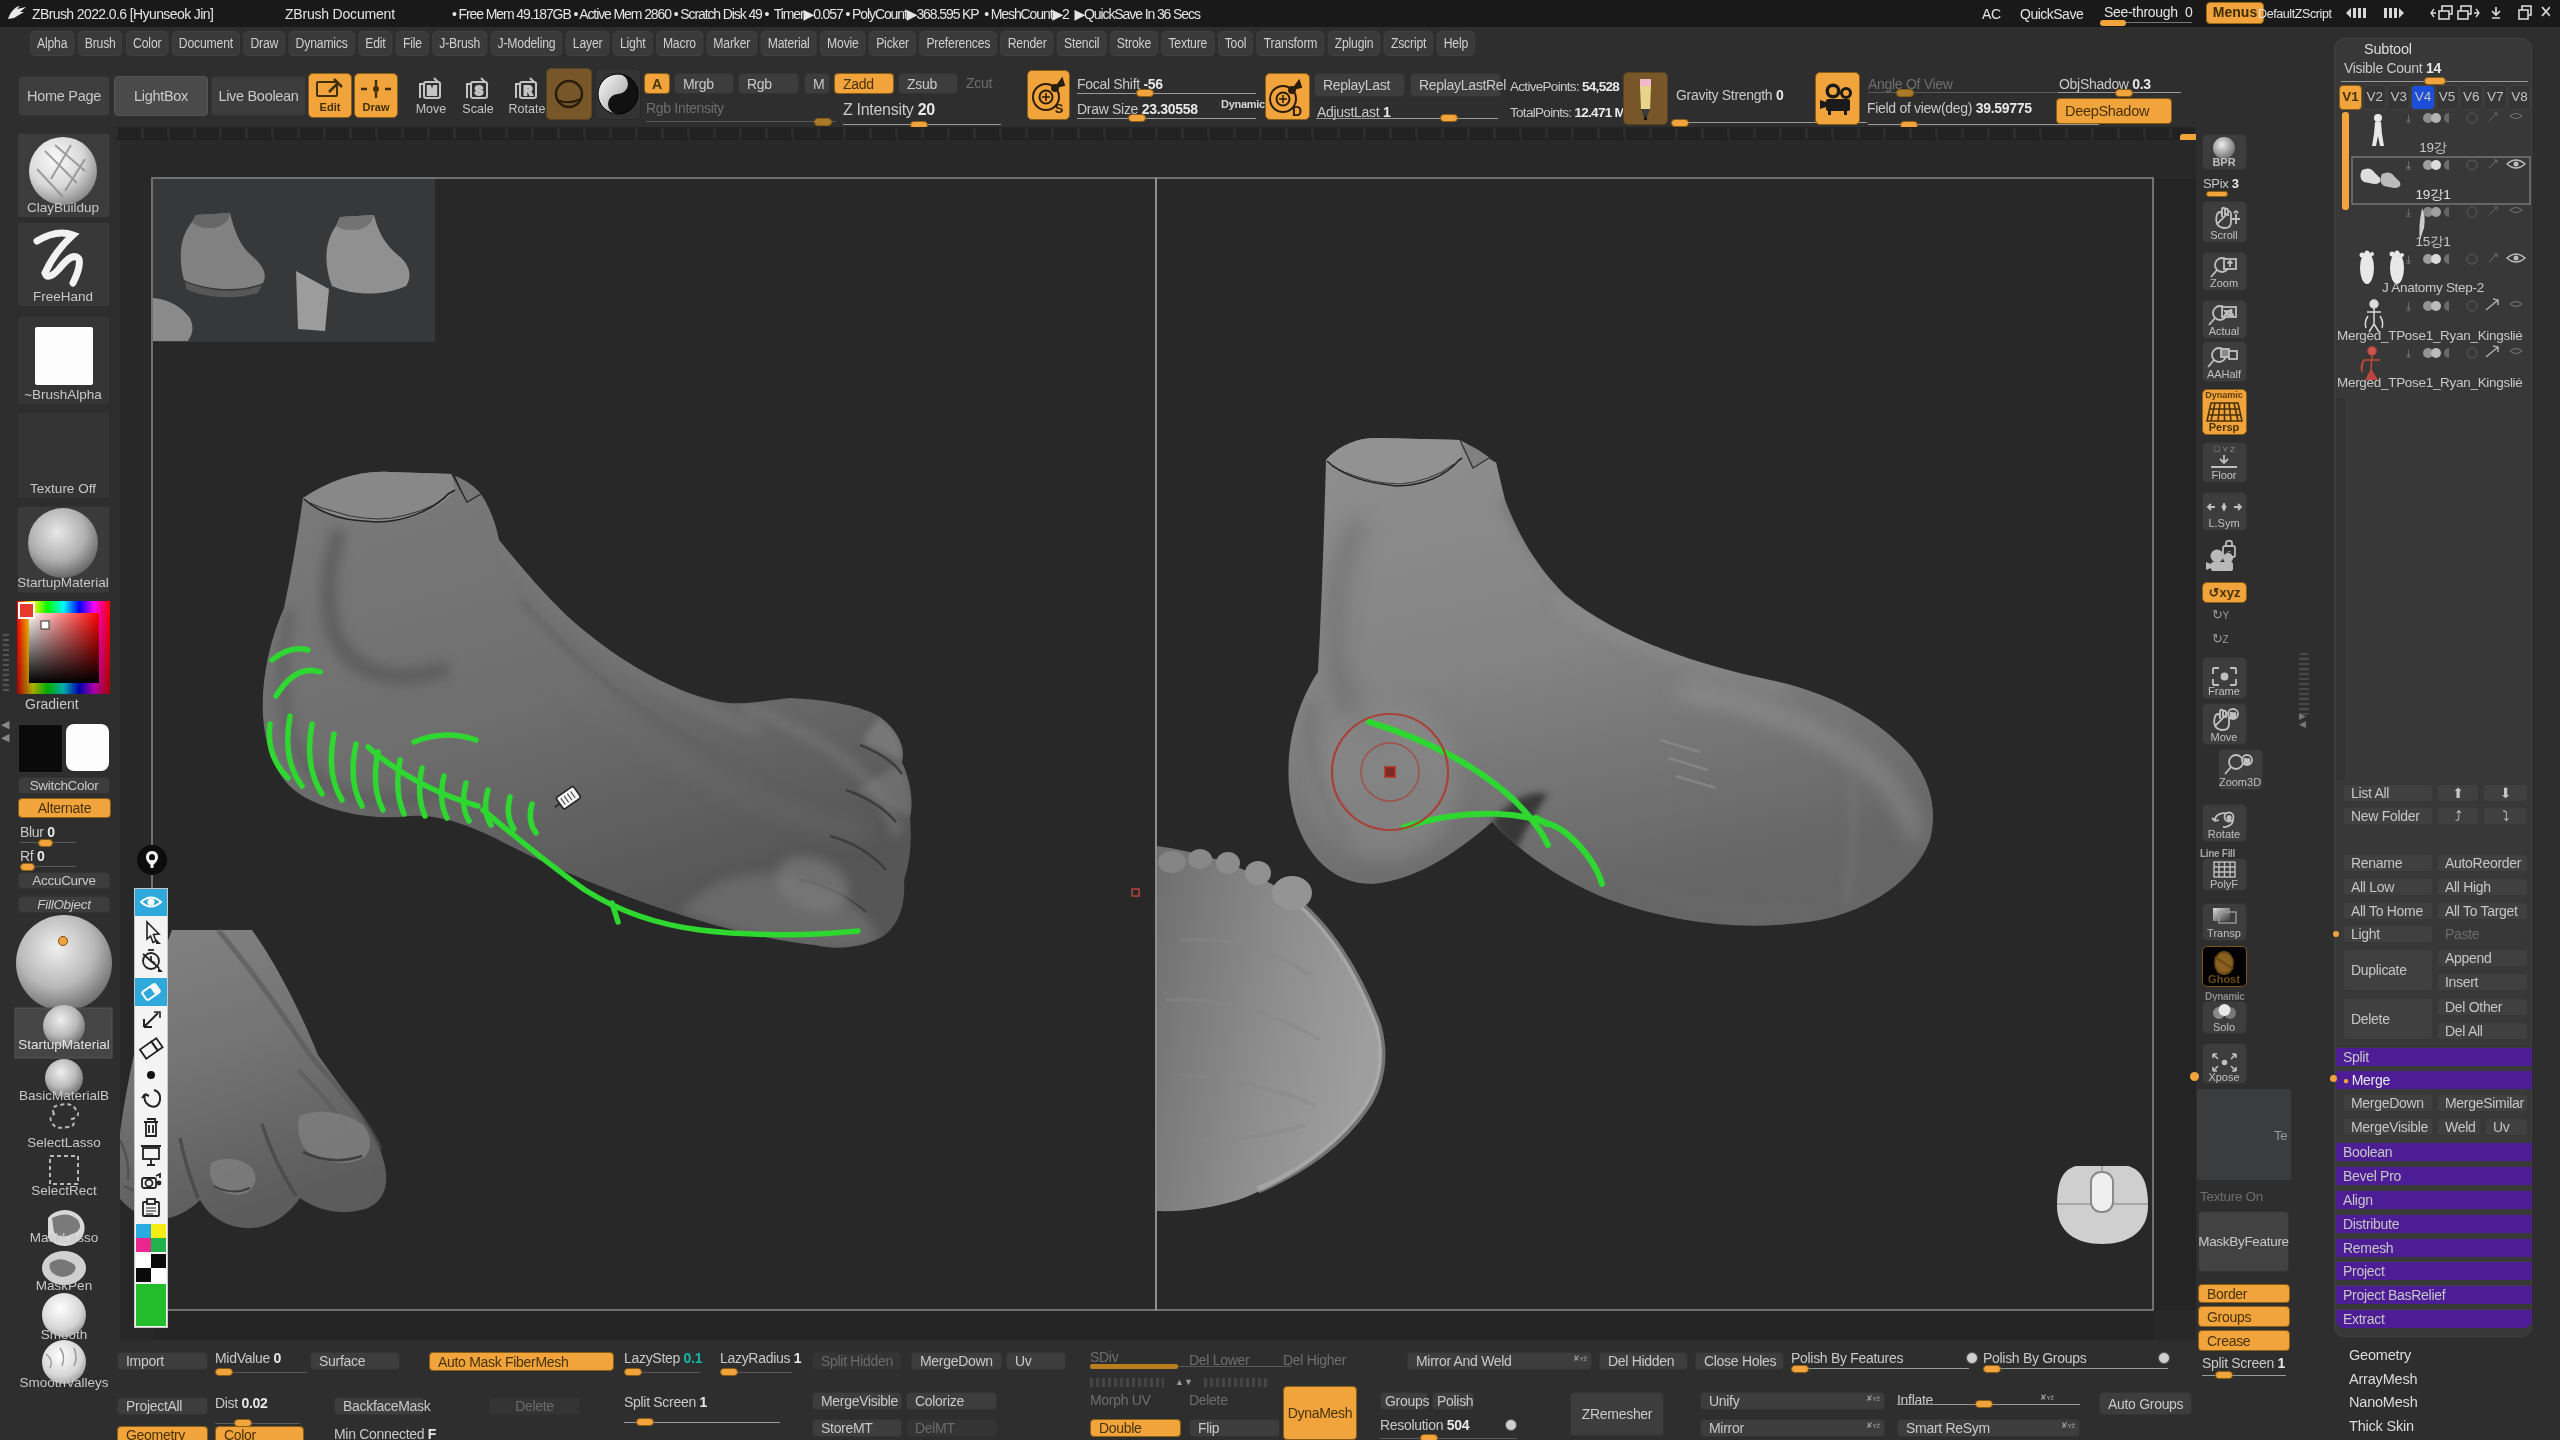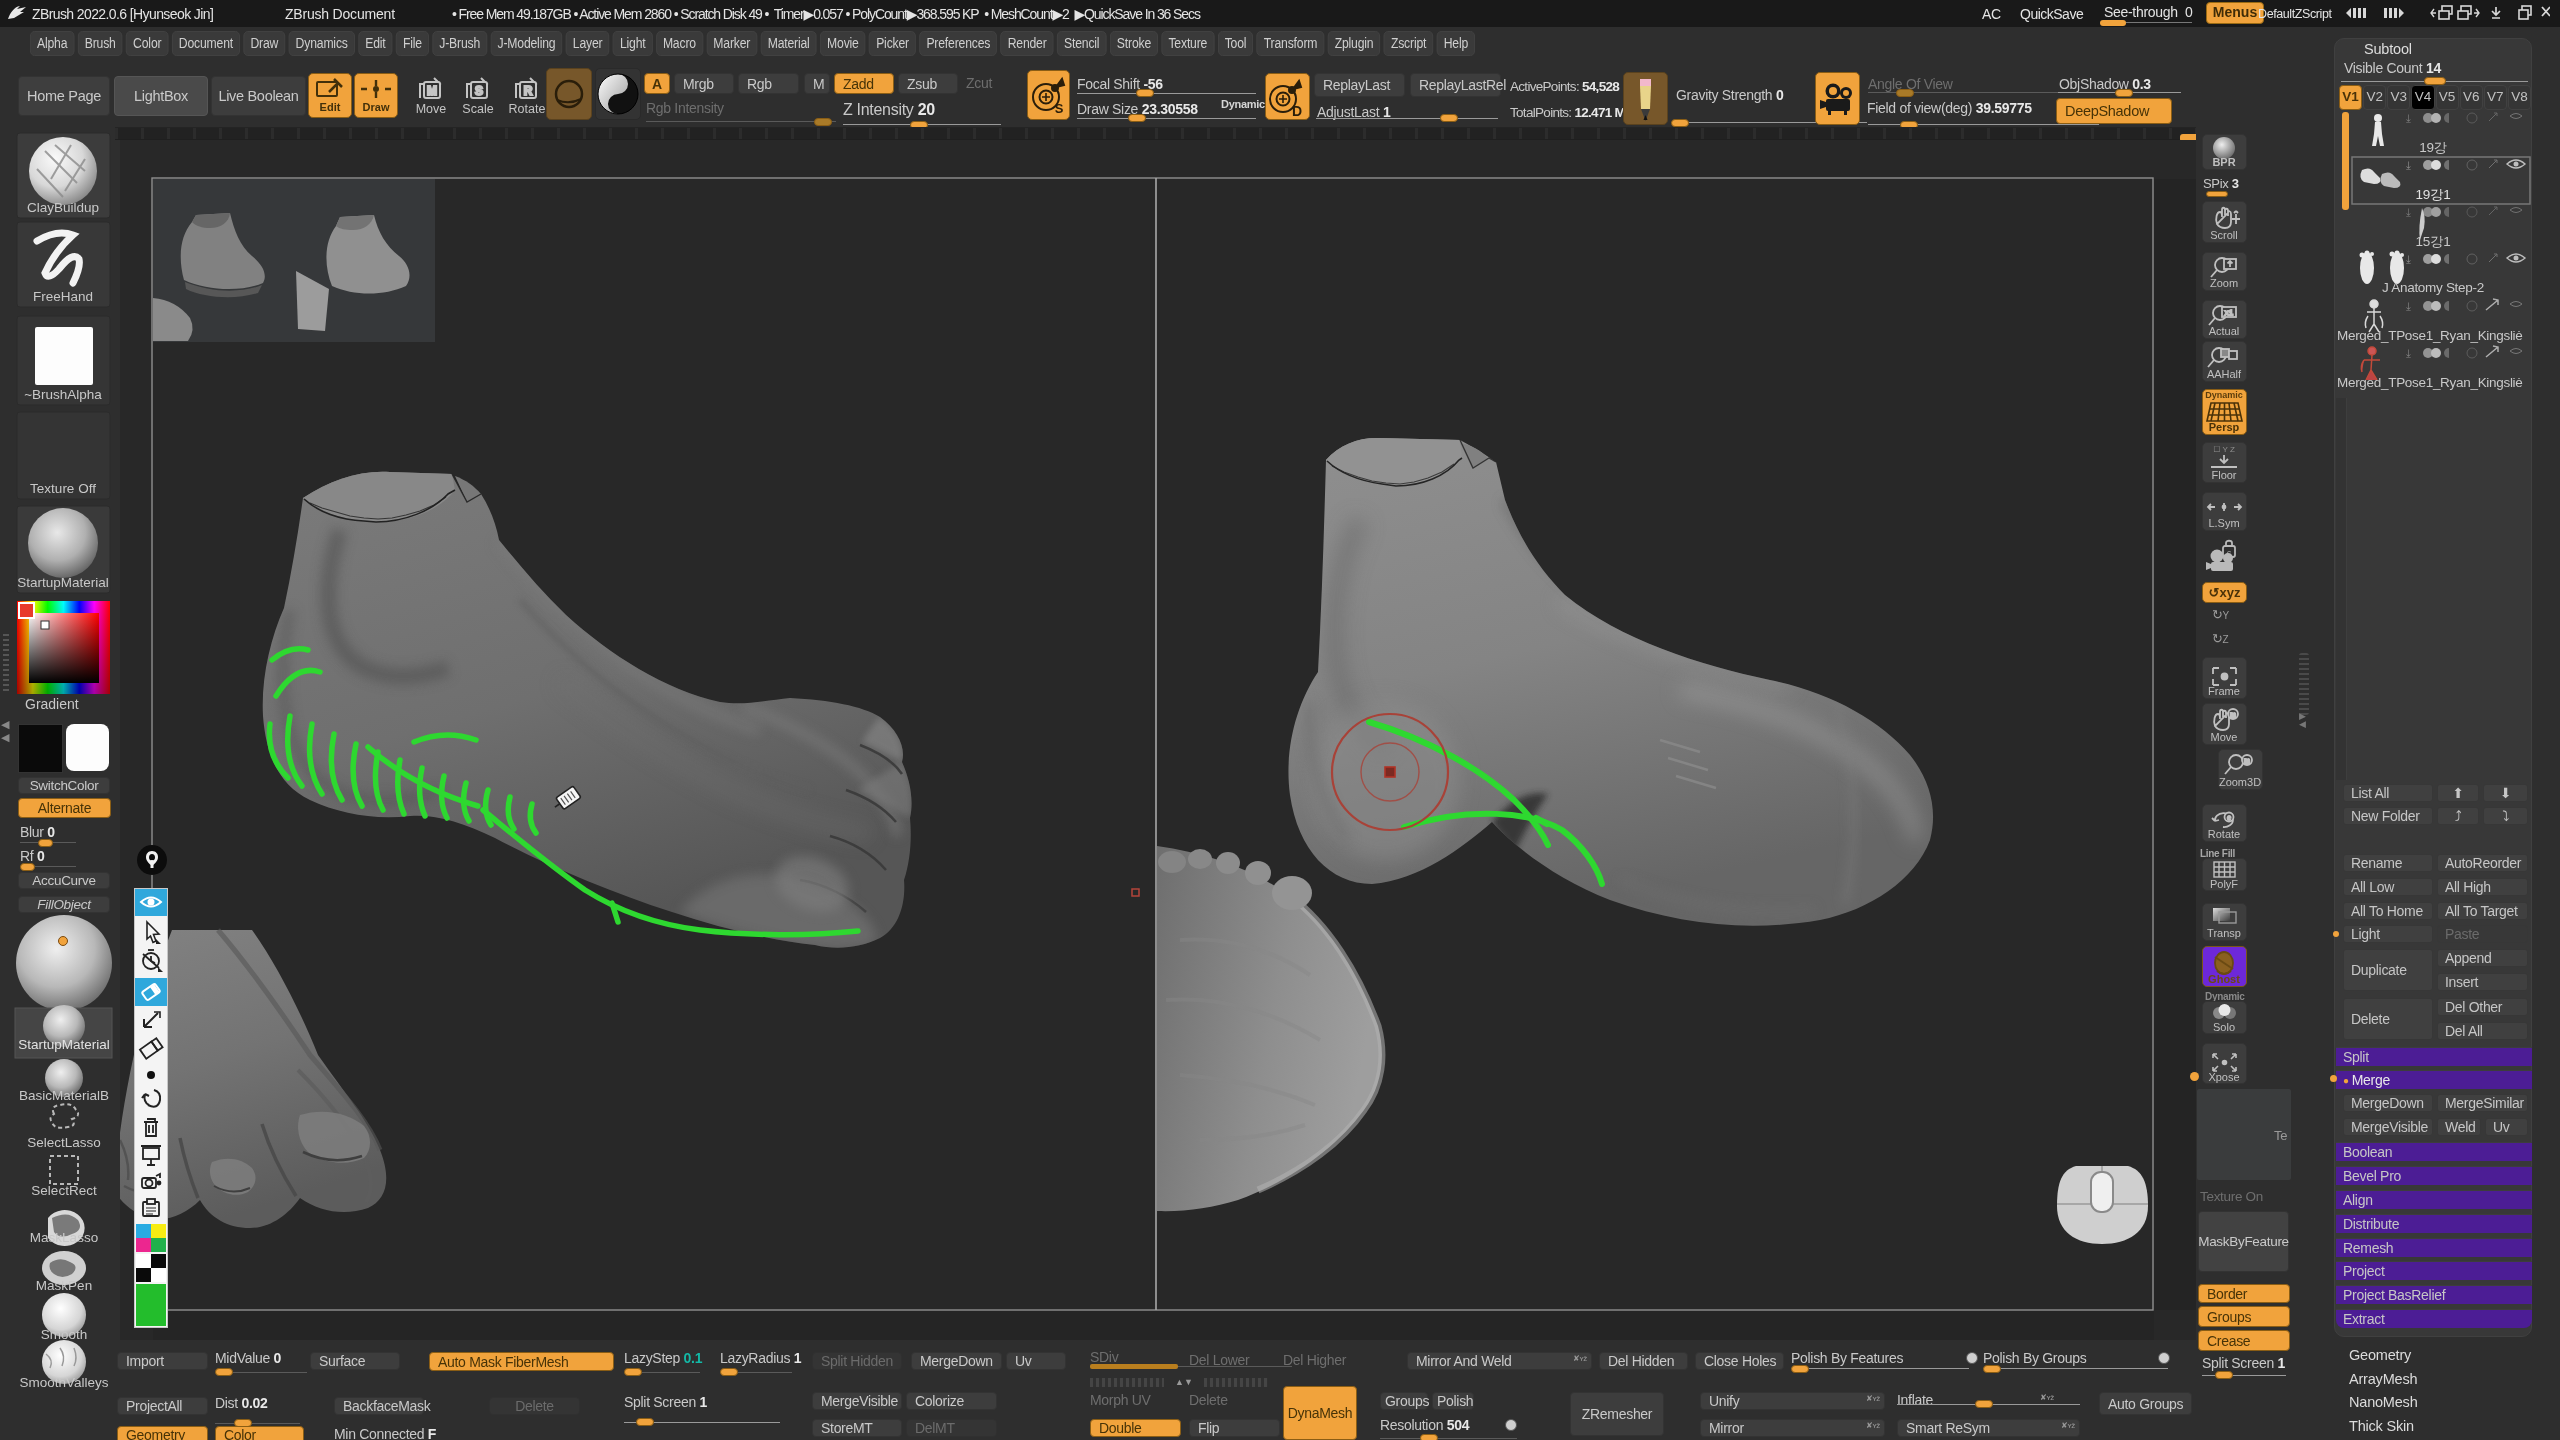--- a/index.html
+++ b/index.html
@@ -731,21 +731,21 @@
         <defs>
           <linearGradient id="trg" x1="0" y1="0" x2="1" y2="1">
             <stop offset="0" stop-color="#ddd"></stop>
             <stop offset="1" stop-color="#3d3d3d"></stop>
           </linearGradient>
         </defs>
         <rect x="10" y="4" width="17" height="13" fill="url(#trg)"></rect>
         <rect x="16" y="8" width="17" height="11" fill="none" stroke="#999" stroke-width="1.4"></rect>
         <text x="21" y="33" font-size="11" fill="#c0c0c0" text-anchor="middle" font-family="Liberation Sans">Transp</text>
       </svg></div>
-<div class="rsq" style="top:946px;height:41px;background:#6d28d9;border-color:#7a5518;"><svg width="43" height="39" viewBox="0 0 43 39">
+<div class="rsq" style="top:946px;height:41px;background:#000000;border-color:#7a5518;"><svg width="43" height="39" viewBox="0 0 43 39">
         <g stroke="#6b4a12" fill="none" stroke-width="1.8">
           <ellipse cx="21" cy="16" rx="9" ry="11" fill="#8a6020"></ellipse>
           <path d="M14 24 Q21 30 28 24"></path>
           <path d="M12 10 L30 22" stroke-width="2"></path>
         </g>
         <text x="21" y="36" font-size="11" fill="#6b4a12" text-anchor="middle" font-weight="bold" font-family="Liberation Sans">Ghost</text>
       </svg></div>
 <div class="lab" style="left:2205px;top:991px;font-size:10px;font-weight:bold;color:#8a8a8a;">Dynamic</div>
 <div class="rsq" style="top:1001px;height:33px;"><svg width="43" height="31" viewBox="0 0 43 31">
         <circle cx="16" cy="11" r="6" fill="#888"></circle>
@@ -846,21 +846,21 @@
 
 <div class="abs" style="left:2334px;top:38px;width:198px;height:1299px;background:#383838;border-radius:10px;border:1px solid #404040;box-sizing:border-box;"></div>
 <div class="lab" style="left:2364px;top:41px;font-size:14.5px;letter-spacing:-0.2px;color:#dedede;">Subtool</div>
 <div class="lab" style="left:2344px;top:60px;font-size:14px;">Visible Count <b style="color:#e8e8e8">14</b></div>
 <div class="sline" style="left:2341px;top:81px;width:187px;"></div>
 <div class="hdl" style="left:2424px;top:77px;width:22px;"></div>
 <div class="abs" style="left:2339px;top:85px;width:192px;height:25px;display:flex;gap:1px;">
 <div style="flex:1;background:#f1a33c;border:1px solid #8a5d14;border-radius:4px;color:#4a3208;font-weight:bold;font-size:13.5px;text-align:center;line-height:22px;">V1</div>
 <div style="flex:1;background:#353535;border:1px solid #414141;border-radius:4px;font-size:13.5px;text-align:center;line-height:22px;color:#c2c2c2;">V2</div>
 <div style="flex:1;background:#353535;border:1px solid #414141;border-radius:4px;font-size:13.5px;text-align:center;line-height:22px;color:#c2c2c2;">V3</div>
-<div style="flex:1;background:#000000;border:1px solid #414141;border-radius:4px;font-size:13.5px;text-align:center;line-height:22px;color:#c2c2c2;">V4</div>
+<div style="flex:1;background:#1d4ed8;border:1px solid #414141;border-radius:4px;font-size:13.5px;text-align:center;line-height:22px;color:#c2c2c2;">V4</div>
 <div style="flex:1;background:#353535;border:1px solid #414141;border-radius:4px;font-size:13.5px;text-align:center;line-height:22px;color:#c2c2c2;">V5</div>
 <div style="flex:1;background:#353535;border:1px solid #414141;border-radius:4px;font-size:13.5px;text-align:center;line-height:22px;color:#c2c2c2;">V6</div>
 <div style="flex:1;background:#353535;border:1px solid #414141;border-radius:4px;font-size:13.5px;text-align:center;line-height:22px;color:#c2c2c2;">V7</div>
 <div style="flex:1;background:#353535;border:1px solid #414141;border-radius:4px;font-size:13.5px;text-align:center;line-height:22px;color:#c2c2c2;">V8</div>
 </div>
 <div class="abs" style="left:2342px;top:112px;width:7px;height:98px;background:#f1a33c;border-radius:3px;"></div>
 <svg class="abs" style="left:2334px;top:108px;" width="198" height="290" viewBox="0 0 198 290">
 <g fill="#9a9a9a" font-family="Liberation Sans" font-size="11">
 
 <g opacity="0.75">

